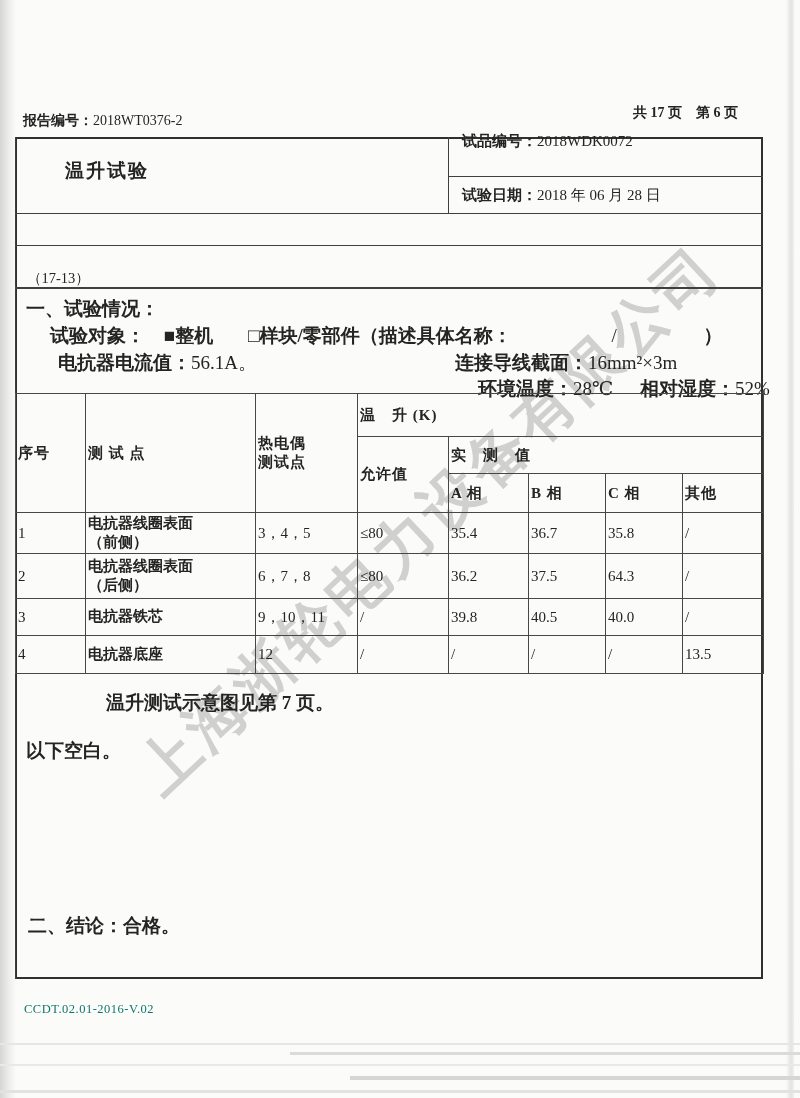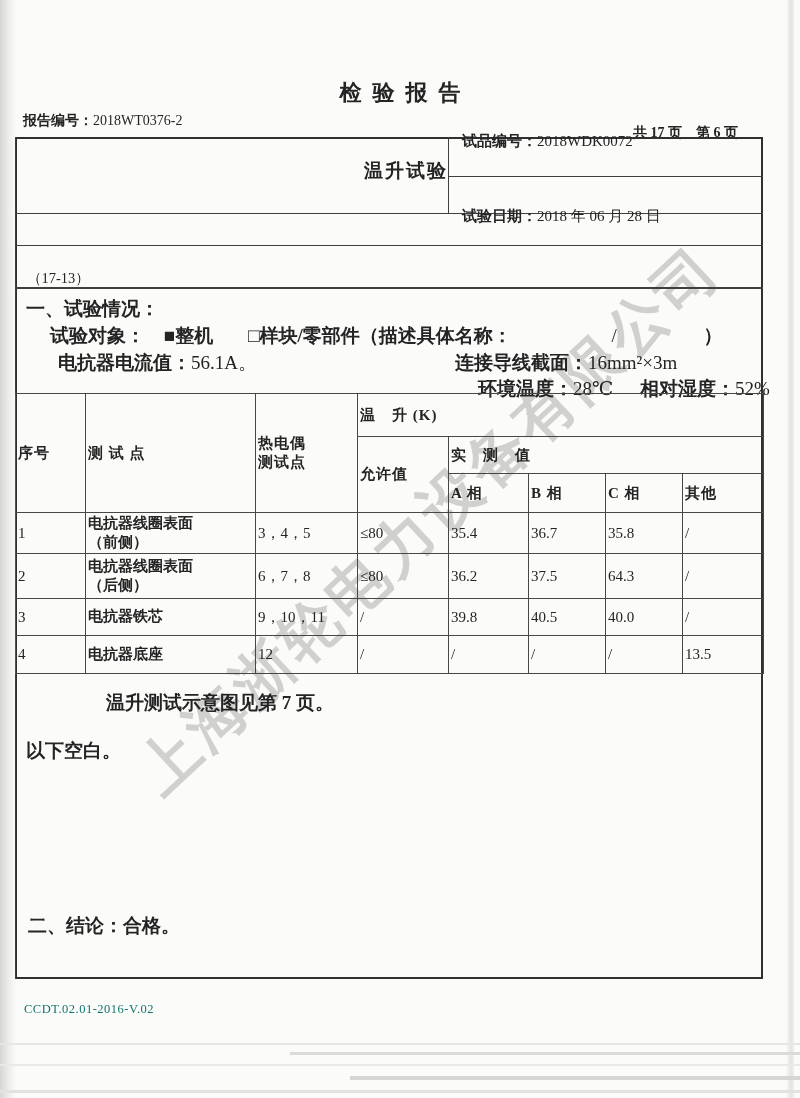--- a/index.html
+++ b/index.html
@@ -31,22 +31,22 @@
 
   .title { left:0; top:78px; width:800px; text-align:center;
     font-size:22px; font-weight:700; letter-spacing:11px; text-indent:11px; }
   .meta { font-size:14px; }
 
   .main-box { left:15px; top:137px; width:748px; height:842px;
     border:2px solid #303030; z-index:2; background:transparent; }
   .hline { background:#3f3f3f; z-index:2; }
   .vline { background:#3f3f3f; z-index:2; }
 
-  .test-name { left:15px; top:158px; width:433px; text-align:right;
-    font-size:19px; font-weight:700; letter-spacing:2px; }
+  .test-name { left:26px; top:158px; width:433px; text-align:left;
+    font-size:19px; font-weight:700; letter-spacing:2px;padding-left:39px; }
   .hcell { font-size:15px; }
 
   .line14 { font-size:14.5px; }
   .line15 { font-size:19px; }
 
   table.rise { position:absolute; left:15px; top:393px; width:748px;
     border-collapse:collapse; table-layout:fixed; z-index:2; background:transparent; }
   table.rise th, table.rise td {
     border:1px solid #474747; text-align:left; vertical-align:middle;
     font-size:15px; padding:0 2px; background:transparent; }
@@ -65,39 +65,38 @@
   <div class="abs edge-left"></div>
   <div class="abs edge-right"></div>
   <div class="abs streak" style="left:0;top:1043px;width:800px;height:2px;background:#e6e6e4;"></div>
   <div class="abs streak" style="left:290px;top:1052px;width:510px;height:3px;background:#dbdbd9;"></div>
   <div class="abs streak" style="left:0;top:1064px;width:800px;height:2px;background:#e9e9e7;"></div>
   <div class="abs streak" style="left:350px;top:1076px;width:450px;height:4px;background:#d6d6d4;"></div>
   <div class="abs streak" style="left:0;top:1090px;width:800px;height:3px;background:#e2e2e0;"></div>
 
   <div class="abs watermark">上海浙轮电力设备有限公司</div>
 
-  <div class="abs title z2">检验报告</div>
   <div class="abs meta z2" style="left:23px;top:112px;">
     <span class="b">报告编号：</span><span>2018WT0376-2</span>
   </div>
-  <div class="abs meta z2 b pre" style="right:62px;top:124px;">共 17 页　第 6 页</div>
+  <div class="abs meta z2 b pre" style="right:62px;top:104px;">共 17 页　第 6 页</div>
 
   <div class="abs main-box"></div>
 
   <div class="abs vline" style="left:448px;top:137px;width:1px;height:76px;"></div>
   <div class="abs hline" style="left:448px;top:176px;width:315px;height:1px;"></div>
   <div class="abs hline" style="left:15px;top:213px;width:748px;height:1px;"></div>
   <div class="abs hline" style="left:15px;top:245px;width:748px;height:1px;"></div>
   <div class="abs hline" style="left:15px;top:287px;width:748px;height:2px;"></div>
 
   <div class="abs test-name z2">温升试验</div>
   <div class="abs hcell z2" style="left:462px;top:132px;">
     <span class="b">试品编号：</span><span>2018WDK0072</span>
   </div>
-  <div class="abs hcell z2" style="left:462px;top:186px;margin-top:21px;">
+  <div class="abs hcell z2" style="left:462px;top:186px;">
     <span class="b">试验日期：</span><span>2018 年 06 月 28 日</span>
   </div>
 
 
   <div class="abs line14 z2" style="left:27px;top:269px;">（17-13）</div>
 
   <div class="abs line15 z2 b" style="left:26px;top:296px;">一、试验情况：</div>
 
   <div class="abs line15 z2" style="left:50px;top:323px;">
     <span class="b">试验对象：</span>

